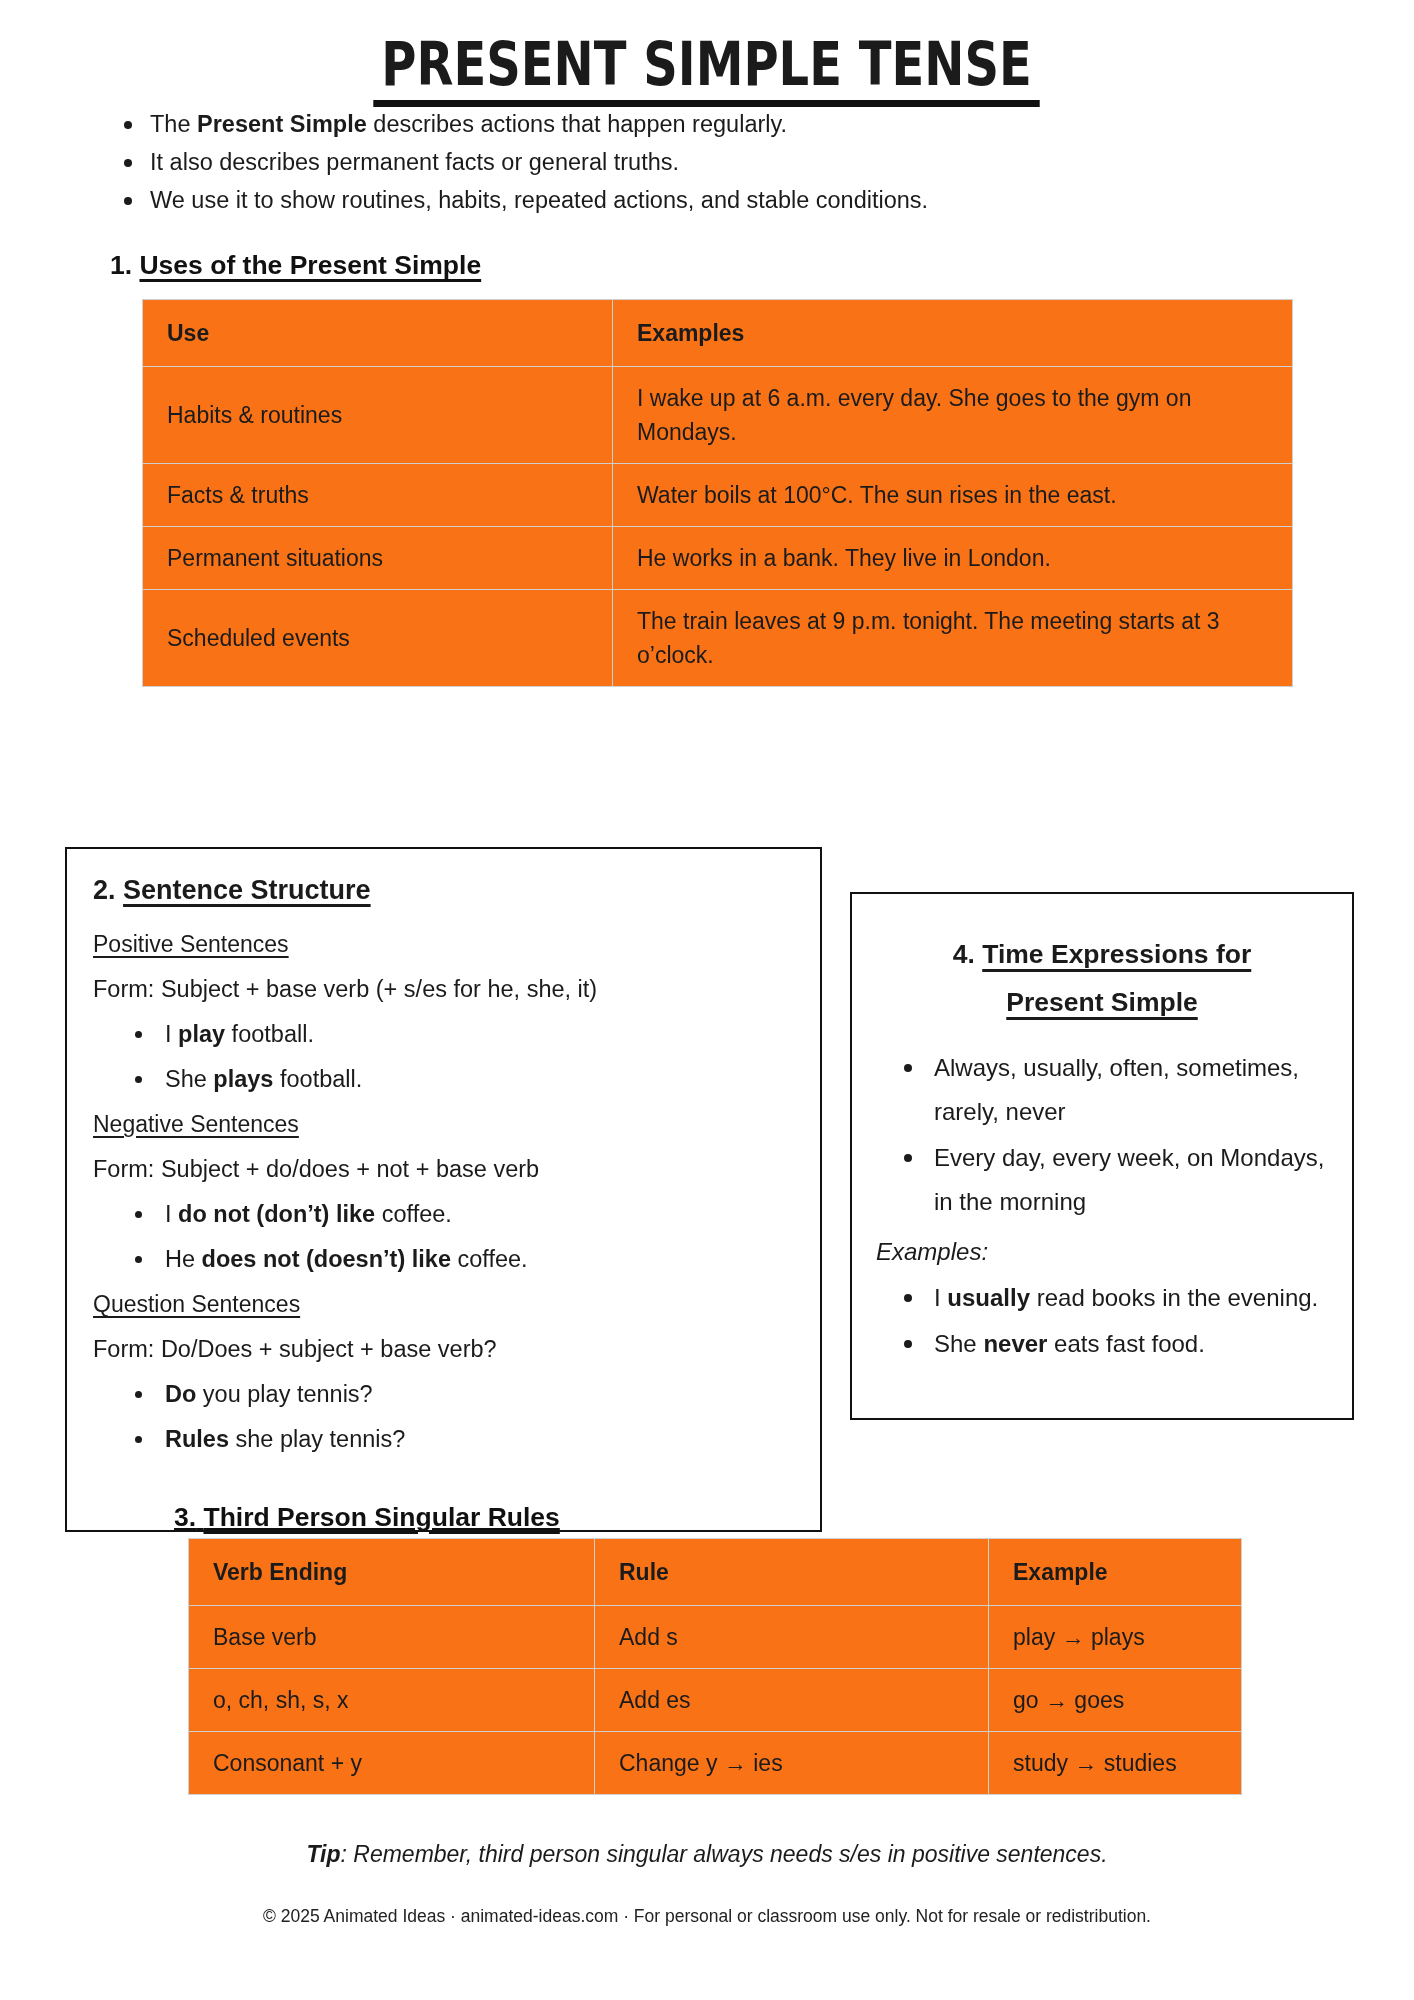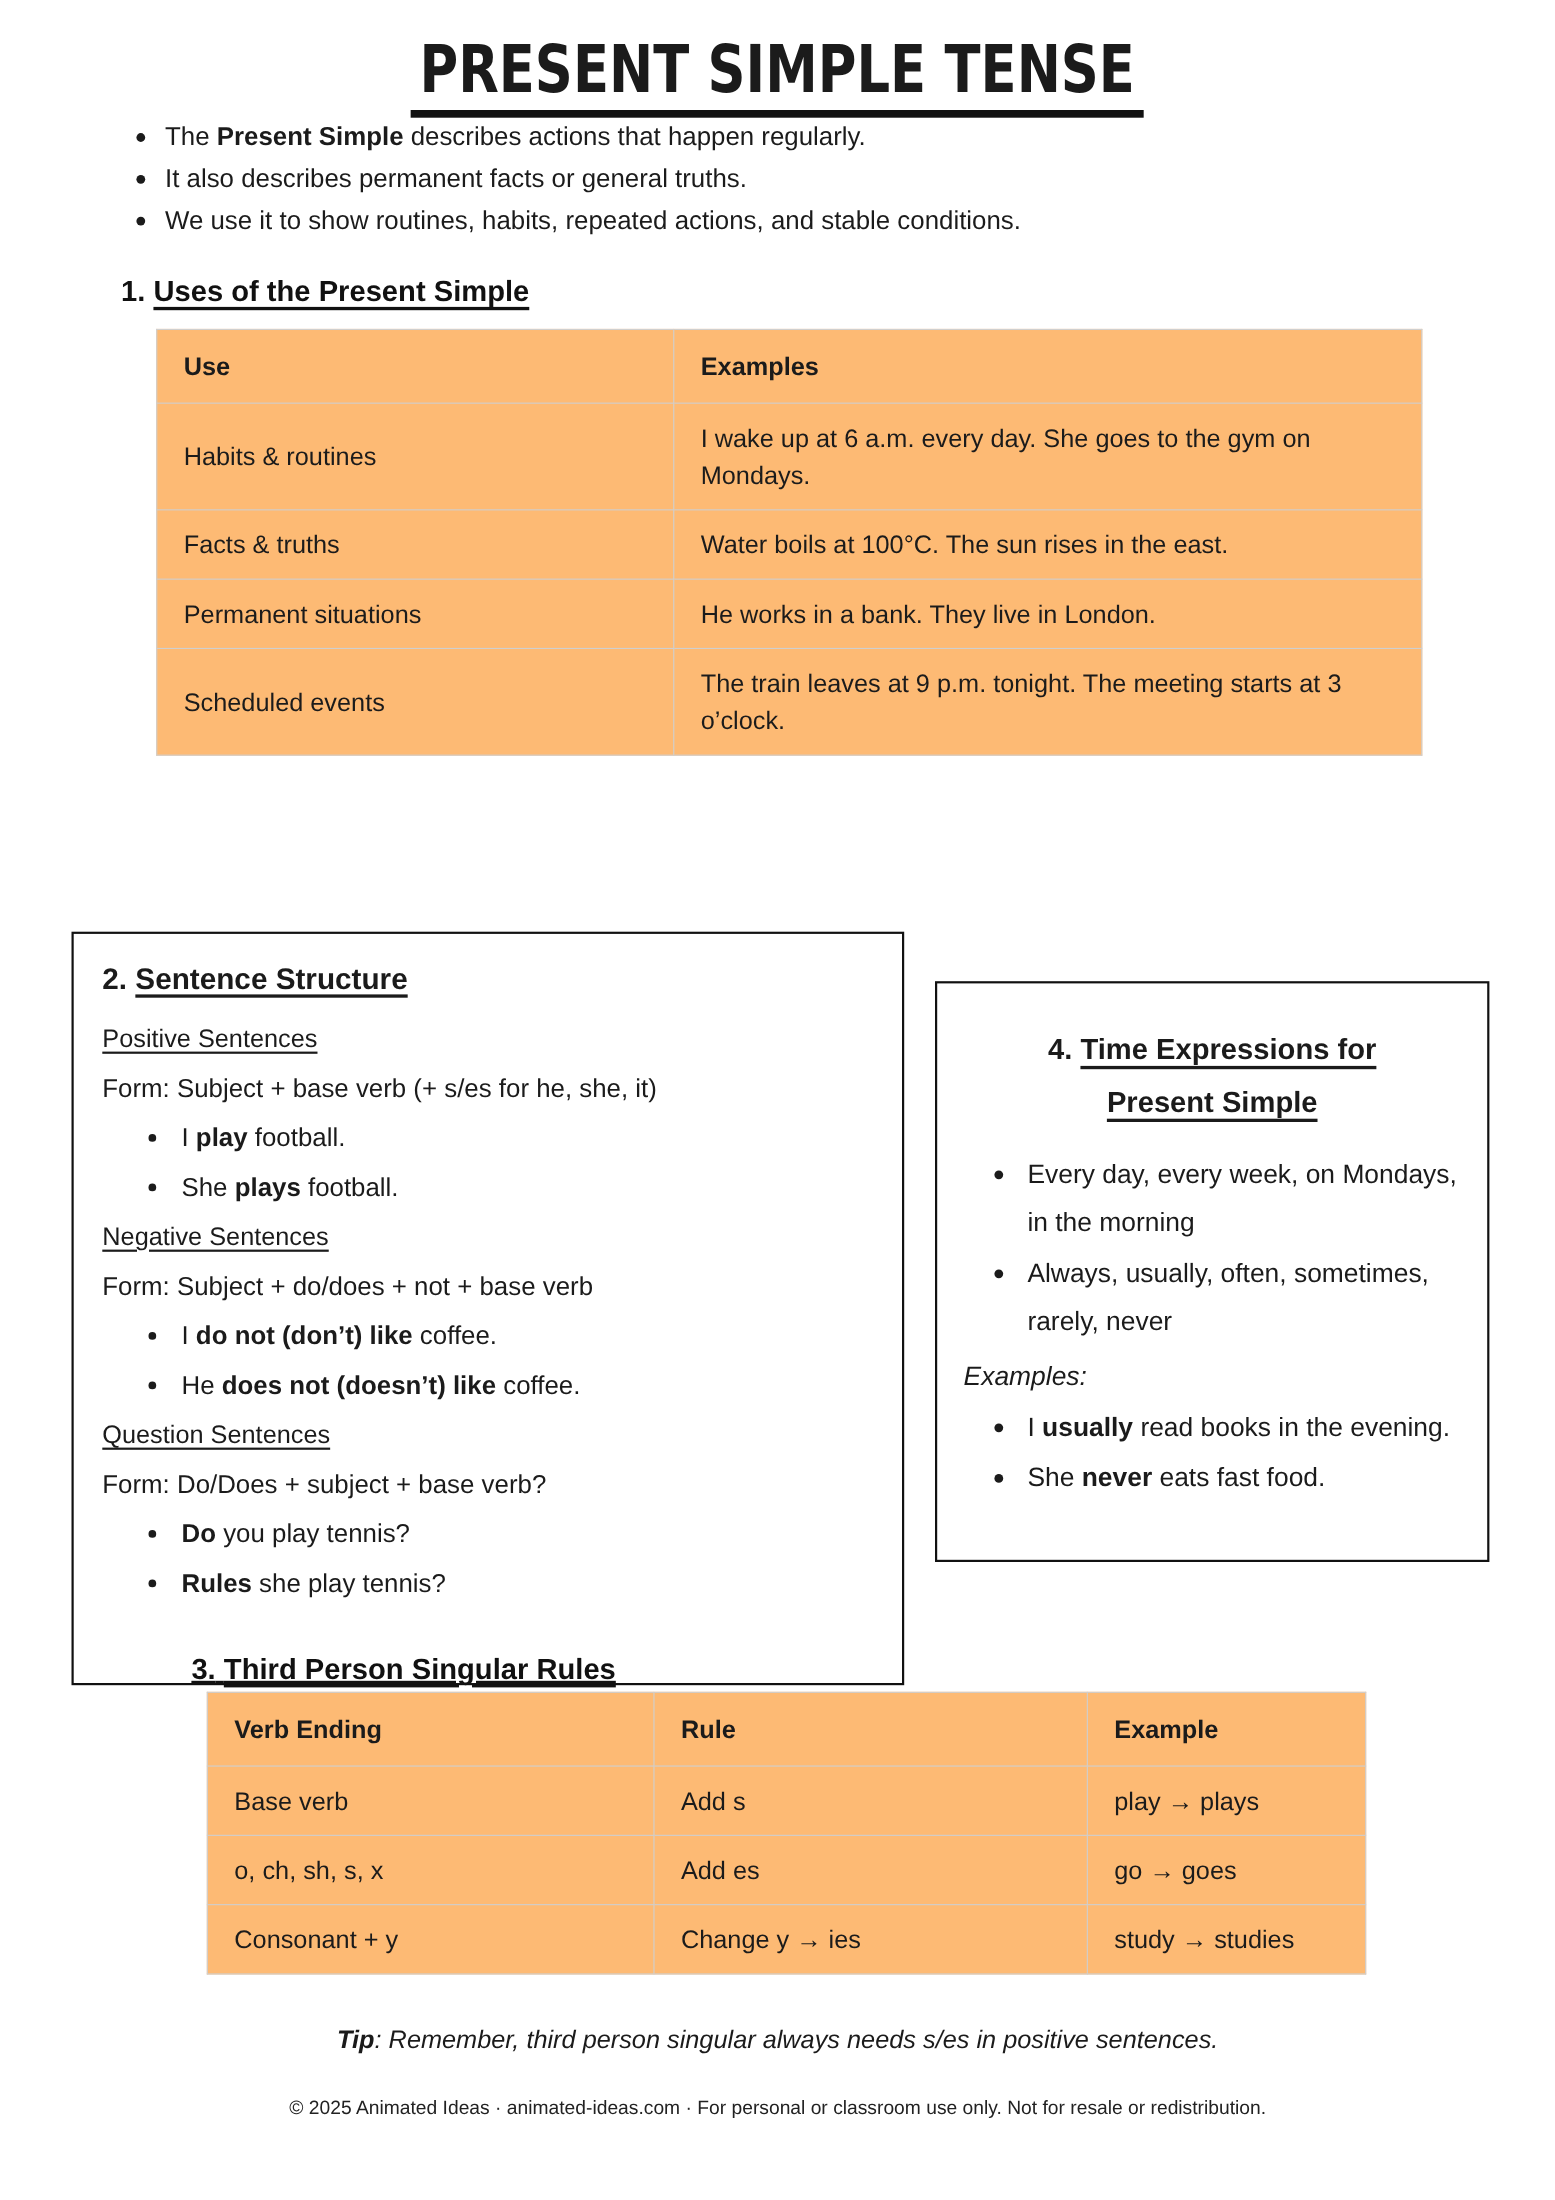--- a/index.html
+++ b/index.html
@@ -22,21 +22,21 @@
     font-size:23.5px;line-height:36px;}
   .intro li{position:relative;padding-left:40px;margin-bottom:2px;}
   .intro li::before{content:"";position:absolute;left:14px;top:15px;width:8px;height:8px;border-radius:50%;background:#1b1b1b;}
   .justify{text-align:justify;}
   
   .sec-heading{position:absolute;margin:0;font-size:26.5px;font-weight:bold;color:#111;}
   .sec-heading .hu{text-decoration:underline;text-decoration-thickness:3px;text-underline-offset:5px;}
   .h1pos{left:110px;top:250px;}
   .h3pos{left:174px;top:1502px;text-decoration:underline;}
   
-  table{border-collapse:collapse;position:absolute;table-layout:fixed;background:#fdba74;}
+  table{border-collapse:collapse;position:absolute;table-layout:fixed;background:#f97316;}
   th,td{border:1px solid #cfcfcf;text-align:left;vertical-align:middle;
     font-size:23px;line-height:34px;padding:14px 24px;font-weight:normal;}
   th{font-weight:bold;padding:16px 24px;}
   .t1{left:142px;top:299px;width:1151px;}
   .t1 .c0{width:421px;}
   .t2{left:188px;top:1538px;width:1054px;}
   .t2 .c0{width:357px;}
   .t2 .c1{width:345px;}
   
   .box{position:absolute;border:2.5px solid #111;box-sizing:border-box;background:#fff;}
@@ -135,22 +135,22 @@
       <li><b>Rules</b> she play tennis?</li>
     </ul>
   </section>
 
   <section class="box box4">
     <h2 class="box-heading">
       <span class="num">4.</span>
       <span class="hu">Time Expressions for Present Simple</span>
     </h2>
     <ul class="box-list">
+      <li>Always, usually, often, sometimes, rarely, never</li>
       <li>Every day, every week, on Mondays, in the morning</li>
-      <li>Always, usually, often, sometimes, rarely, never</li>
     </ul>
     <div class="examples-label">Examples:</div>
     <ul class="box-list">
       <li>I <b>usually</b> read books in the evening.</li>
       <li>She <b>never</b> eats fast food.</li>
     </ul>
   </section>
 
   <h2 class="sec-heading h3pos">
     <span class="num">3.</span>

